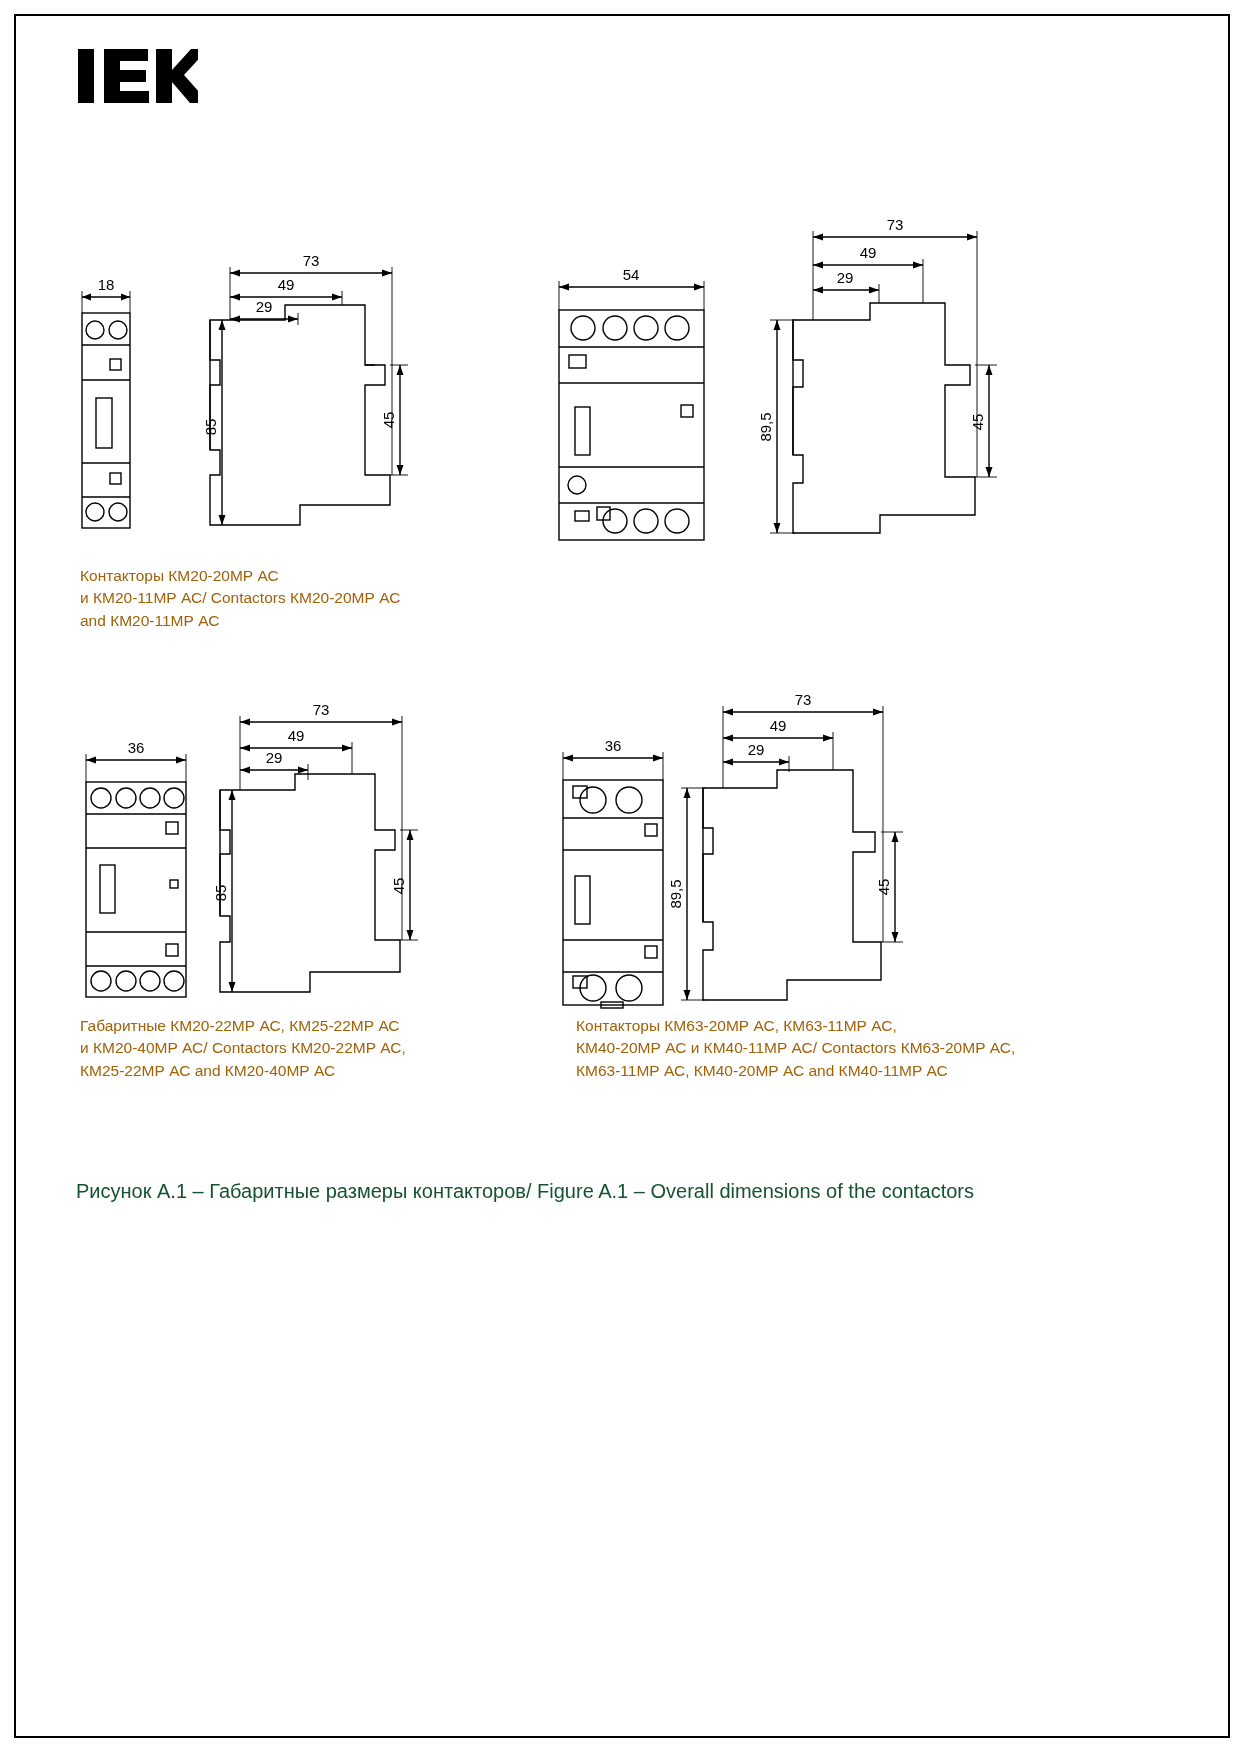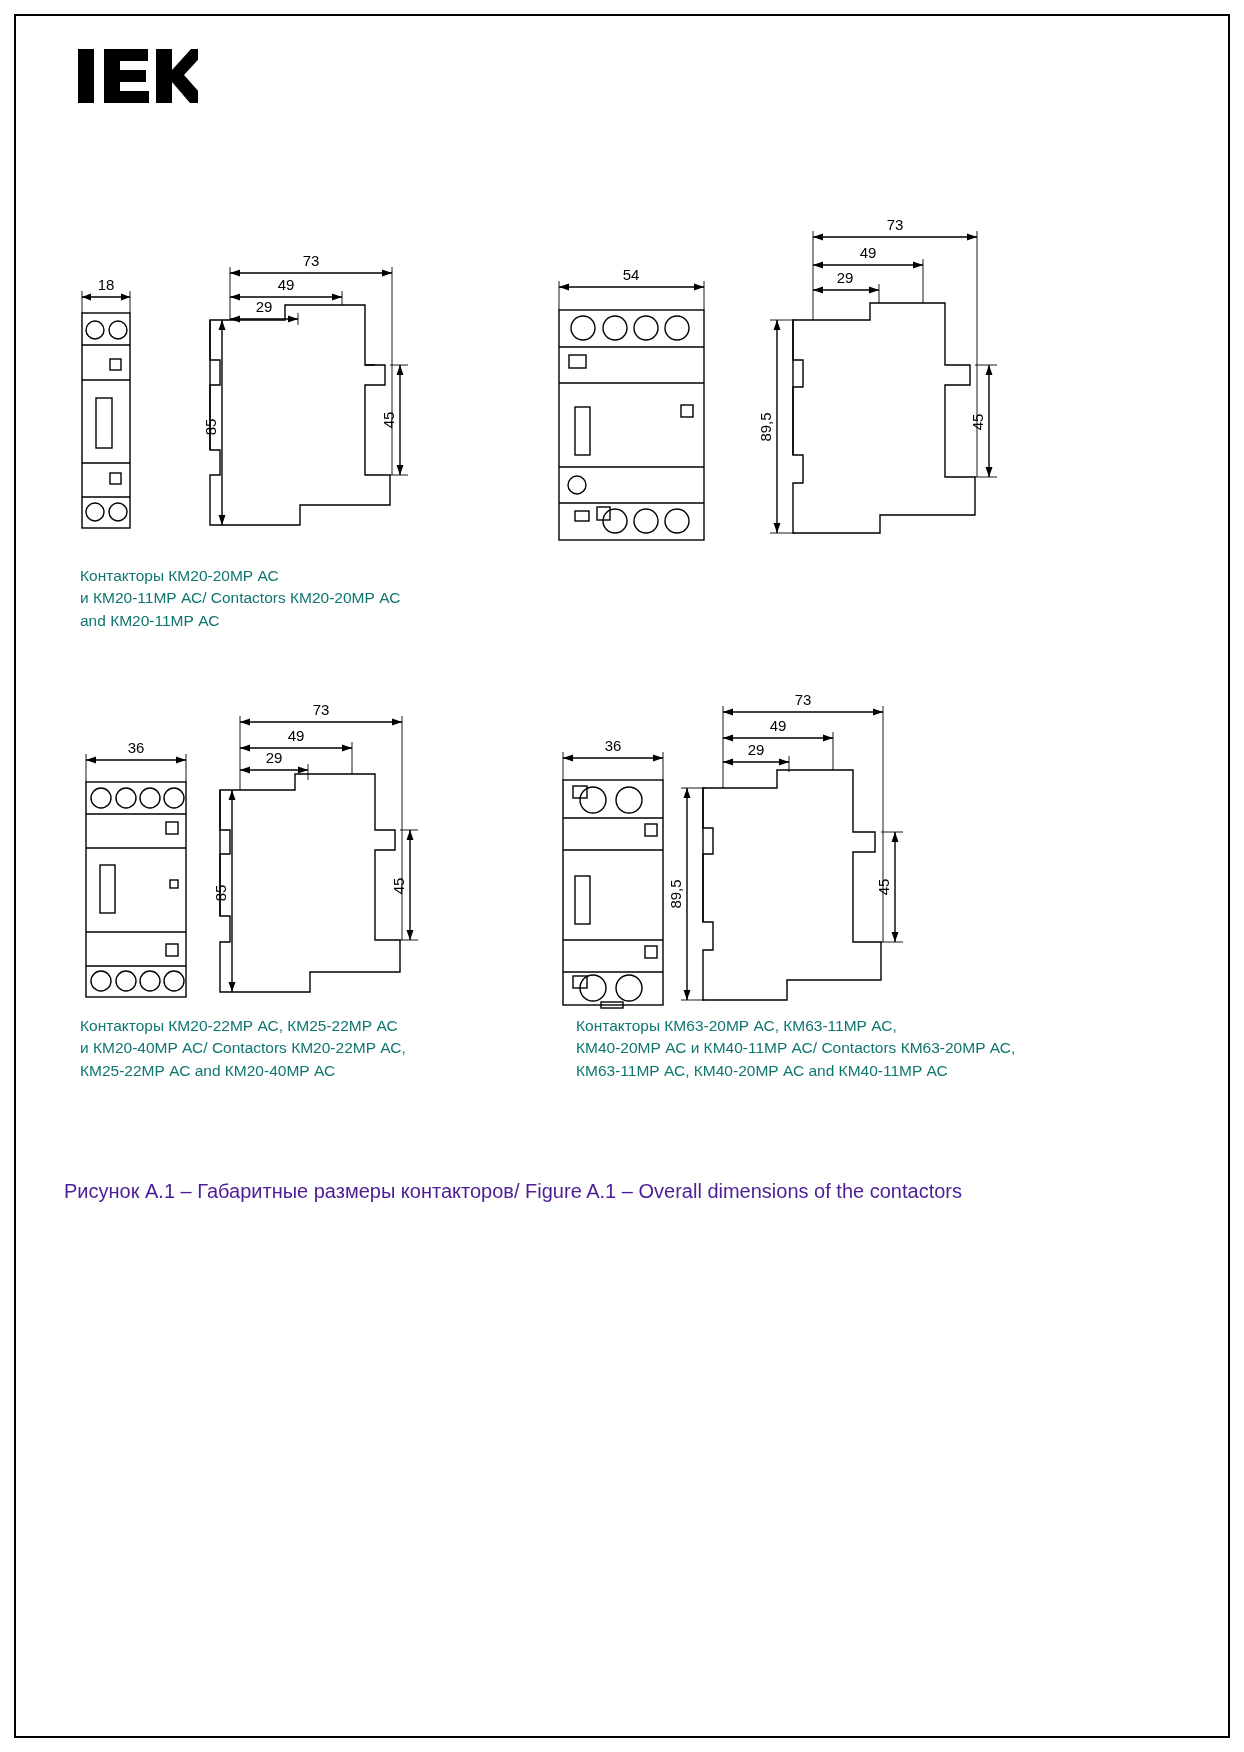--- a/index.html
+++ b/index.html
@@ -38,30 +38,30 @@
   .fig-block {
     position: absolute;
   }
   .fig-svg {
     display: block;
   }
   .caption {
     position: absolute;
     font-size: 15.5px;
     line-height: 1.45;
-    color: #0f766e;
+    color: #a16207;
     white-space: pre-line;
   }
   .fig-title {
     position: absolute;
-    left: 64px;
+    left: 76px;
     top: 1180px;
     width: 1100px;
     font-size: 20px;
-    color: #4c1d95;
+    color: #14532d;
   }
   text {
     font-family: "Liberation Sans", sans-serif;
     fill: #000;
   }
 </style>
 </head>
 <body>
 
 <div class="page">
@@ -274,21 +274,21 @@
         <line x1="330" y1="250" x2="348" y2="250" stroke-width="0.9"></line>
       </g>
       <text x="66" y="63" font-size="15" text-anchor="middle">36</text>
       <text x="251" y="25" font-size="15" text-anchor="middle">73</text>
       <text x="226" y="51" font-size="15" text-anchor="middle">49</text>
       <text x="204" y="73" font-size="15" text-anchor="middle">29</text>
       <text x="156" y="203" font-size="15" text-anchor="middle" transform="rotate(-90 156 203)">85</text>
       <text x="334" y="196" font-size="15" text-anchor="middle" transform="rotate(-90 334 196)">45</text>
     </svg>
   </div>
-  <div class="caption" style="left:80px; top:1015px; width:450px;">Контакторы КМ20-22МР АС, КМ25-22МР АС
+  <div class="caption" style="left:80px; top:1015px; width:450px;">Габаритные КМ20-22МР АС, КМ25-22МР АС
 и КМ20-40МР АС/ Contactors КМ20-22МР АС,
 КМ25-22МР АС and КМ20-40МР АС</div>
 
   <div class="fig-block" style="left:545px; top:690px;">
     <svg class="fig-svg" width="480" height="330" viewBox="0 0 480 330">
       <g stroke="#000" fill="none" stroke-width="1.4">
 
         <rect x="18" y="90" width="100" height="225"></rect>
         <line x1="18" y1="128" x2="118" y2="128"></line>
         <line x1="18" y1="282" x2="118" y2="282"></line>

